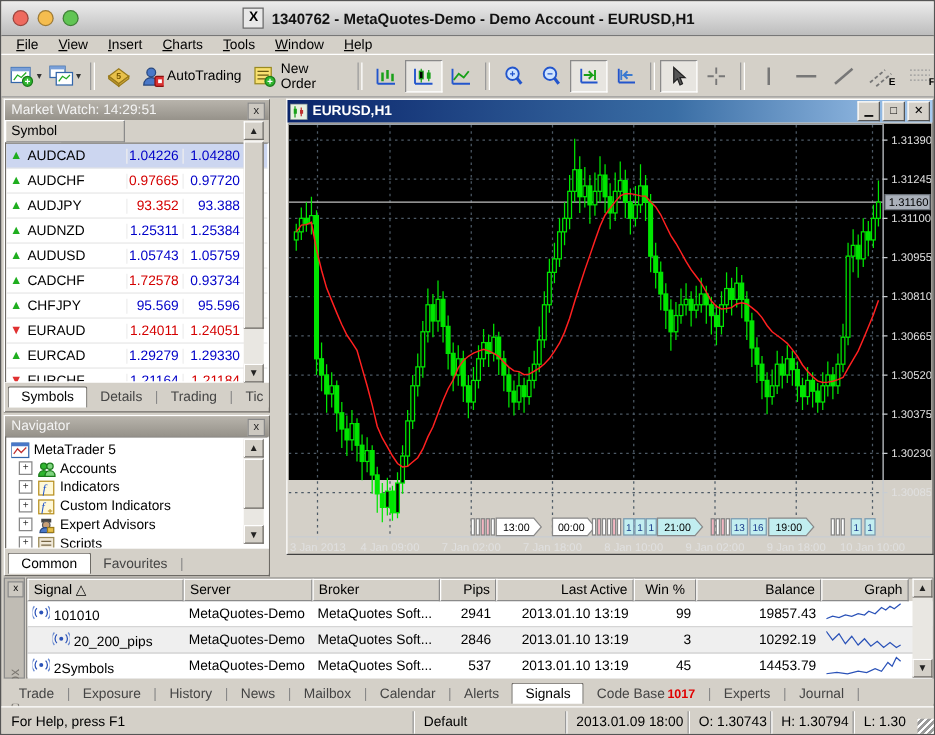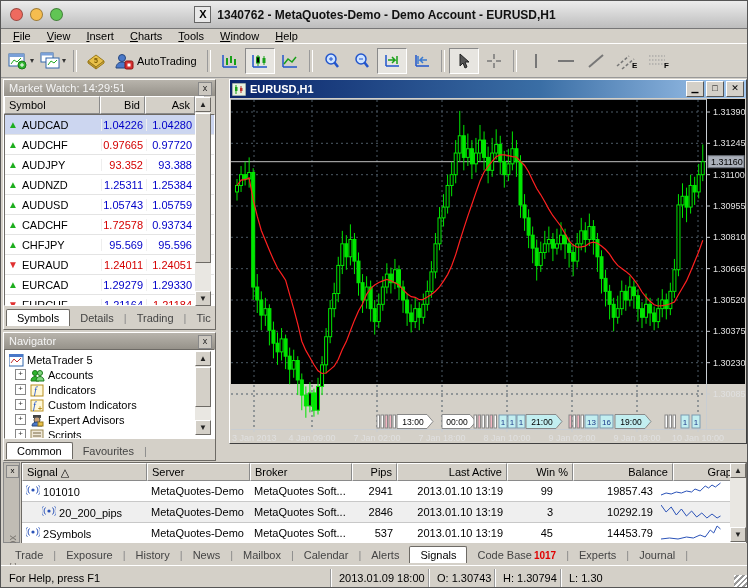--- a/index.html
+++ b/index.html
@@ -34,21 +34,21 @@
   
   .panel{position:absolute;background:#d4d0c8;border-top:1px solid #fff;border-left:1px solid #fff;
     border-right:1px solid #6d6a65;border-bottom:1px solid #6d6a65;}
   .panel-title{height:16px;background:linear-gradient(#b8b4ac,#96928a);color:#f4f4f4;
     font-size:11px;line-height:16px;padding-left:5px;position:relative;}
   .panel-close{position:absolute;right:3px;top:2px;width:12px;height:12px;font-size:9px;line-height:11px;
     text-align:center;color:#222;background:#ccc8c0;border:1px solid #888;}
   .white-area{background:#fff;border-top:1px solid #6d6a65;border-left:1px solid #6d6a65;
     border-right:1px solid #fff;border-bottom:1px solid #fff;}
   
-  .mw-head{display:flex;height:18px;background:#d4d0c8;}
+  .mw-head{display:flex;height:18px;background:#d4d0c8;flex-direction:column;}
   .mw-head .hc{border-right:1px solid #8a8a8a;border-bottom:1px solid #8a8a8a;border-top:1px solid #fff;
     border-left:1px solid #fff;box-sizing:border-box;line-height:16px;padding:0 4px;}
   .mw-row{display:flex;height:19px;align-items:center;border-bottom:1px solid #e4e4e4;background:#fff;}
   .mw-row.sel{background:#ccd6f0;}
   .mw-sym{width:96px;display:flex;align-items:center;gap:4px;padding-left:3px;box-sizing:border-box;}
   .mw-bid{width:45px;text-align:right;padding-right:3px;box-sizing:border-box;border-left:1px solid #eee;}
   .mw-ask{width:50px;text-align:right;padding-right:4px;box-sizing:border-box;border-left:1px solid #eee;}
   .c-b{color:#0000c8;} .c-r{color:#d40000;}
   .arrow-up{color:#1fae1f;font-size:10px;} .arrow-dn{color:#e03030;font-size:10px;}
   
@@ -156,20 +156,29 @@
         </svg>
     </div>
     <div class="tb-btn">
       <svg width="20" height="18">
           <circle cx="8" cy="6" r="3.5" fill="#4a78c8" stroke="#27477e"></circle>
           <path d="M2 16c0-4 3-6 6-6s6 2 6 6z" fill="#4a78c8" stroke="#27477e"></path>
           <rect x="11" y="9" width="8" height="8" rx="1.5" fill="#d83030" stroke="#8a1010"></rect>
           <rect x="13.5" y="11.5" width="3" height="3" fill="#fff"></rect>
         </svg>
       <span class="tb-label">AutoTrading</span>
+    </div>
+    <div class="tb-btn">
+      <svg width="20" height="18">
+          <rect x="2" y="2" width="13" height="13" fill="#f8e070" stroke="#9a8a20"></rect>
+          <path d="M4 5h9M4 8h9M4 11h6" stroke="#6a5a10"></path>
+          <circle cx="14" cy="13" r="4" fill="#2fb52f" stroke="#1a7a1a"></circle>
+          <path d="M14 11v4M12 13h4" stroke="#fff"></path>
+        </svg>
+      <span class="tb-label">New Order</span>
     </div>
     <div class="tb-sep"></div>
     <div class="tb-btn">
       <svg width="20" height="18">
           <path d="M3 15V3M3 15h14" stroke="#2255cc" stroke-width="1.5"></path>
           <path d="M7 13V6M11 11V4M15 13V7" stroke="#18a018" stroke-width="2"></path>
         </svg>
     </div>
     <div class="tb-btn pressed">
       <svg width="20" height="18">
@@ -812,21 +821,21 @@
     <div style="position:absolute;left:2px;top:2px;width:11px;height:11px;background:#ccc8c0;border:1px solid #888;font-size:8px;line-height:10px;text-align:center;">x</div>
     <div class="vtext" style="top:110px;">Toolbox</div>
   </div>
   <div style="position:absolute;left:20px;top:461px;width:726px;height:81px;background:#fff;border:1px solid #6d6a65;box-sizing:border-box;">
     <div class="tbx-head" id="tbx-head">
         <div class="hc" style="width: 125px; text-align: left;"><span>Signal</span><span> △</span></div>
         <div class="hc" style="width: 103px; text-align: left;"><span>Server</span></div>
         <div class="hc" style="width: 102px; text-align: left;"><span>Broker</span></div>
         <div class="hc" style="width: 45px; text-align: right;"><span>Pips</span></div>
         <div class="hc" style="width: 110px; text-align: right; padding-left: 40px;"><span>Last Active</span></div>
-        <div class="hc" style="width: 66px; text-align: right;"><span>Win %</span></div>
+        <div class="hc" style="width: 50px; text-align: center;"><span>Win %</span></div>
         <div class="hc" style="width: 100px; text-align: right;"><span>Balance</span></div>
         <div class="hc" style="width: 70px; text-align: right;"><span>Graph</span></div>
       </div>
     <div id="tbx-rows">
         <div class="tbx-row">
           <div class="tbx-cell" style="width: 125px;"><svg width="14" height="12">
               <circle cx="7" cy="6" r="1.6" fill="#2a52b8"></circle>
               <path d="M3.5 2.5a5 5 0 000 7M10.5 2.5a5 5 0 010 7" fill="none" stroke="#2a52b8"></path>
               <path d="M1.5 1a7.5 7.5 0 000 10M12.5 1a7.5 7.5 0 010 10" fill="none" stroke="#6a8ad0"></path>
             </svg><span> 101010</span></div>
@@ -919,19 +928,20 @@
       </div>
       <span class="tab-sep">|</span>
       <div class="tab">
         <span>Journal</span>
       </div>
       <span class="tab-sep">|</span>
     </div>
 
   <div class="statusbar">
     <div class="st-seg" style="width:330px;">For Help, press F1</div>
+    <div class="st-seg" style="width:122px;">Default</div>
     <div class="st-seg" style="width:98px;">2013.01.09 18:00</div>
     <div class="st-seg" style="width:66px;">O: 1.30743</div>
     <div class="st-seg" style="width:66px;">H: 1.30794</div>
     <div class="st-seg" style="width:52px;border-right:none;box-shadow:none;">L: 1.30</div>
     <div class="grip"></div>
   </div>
 </div>
 
 </body></html>

